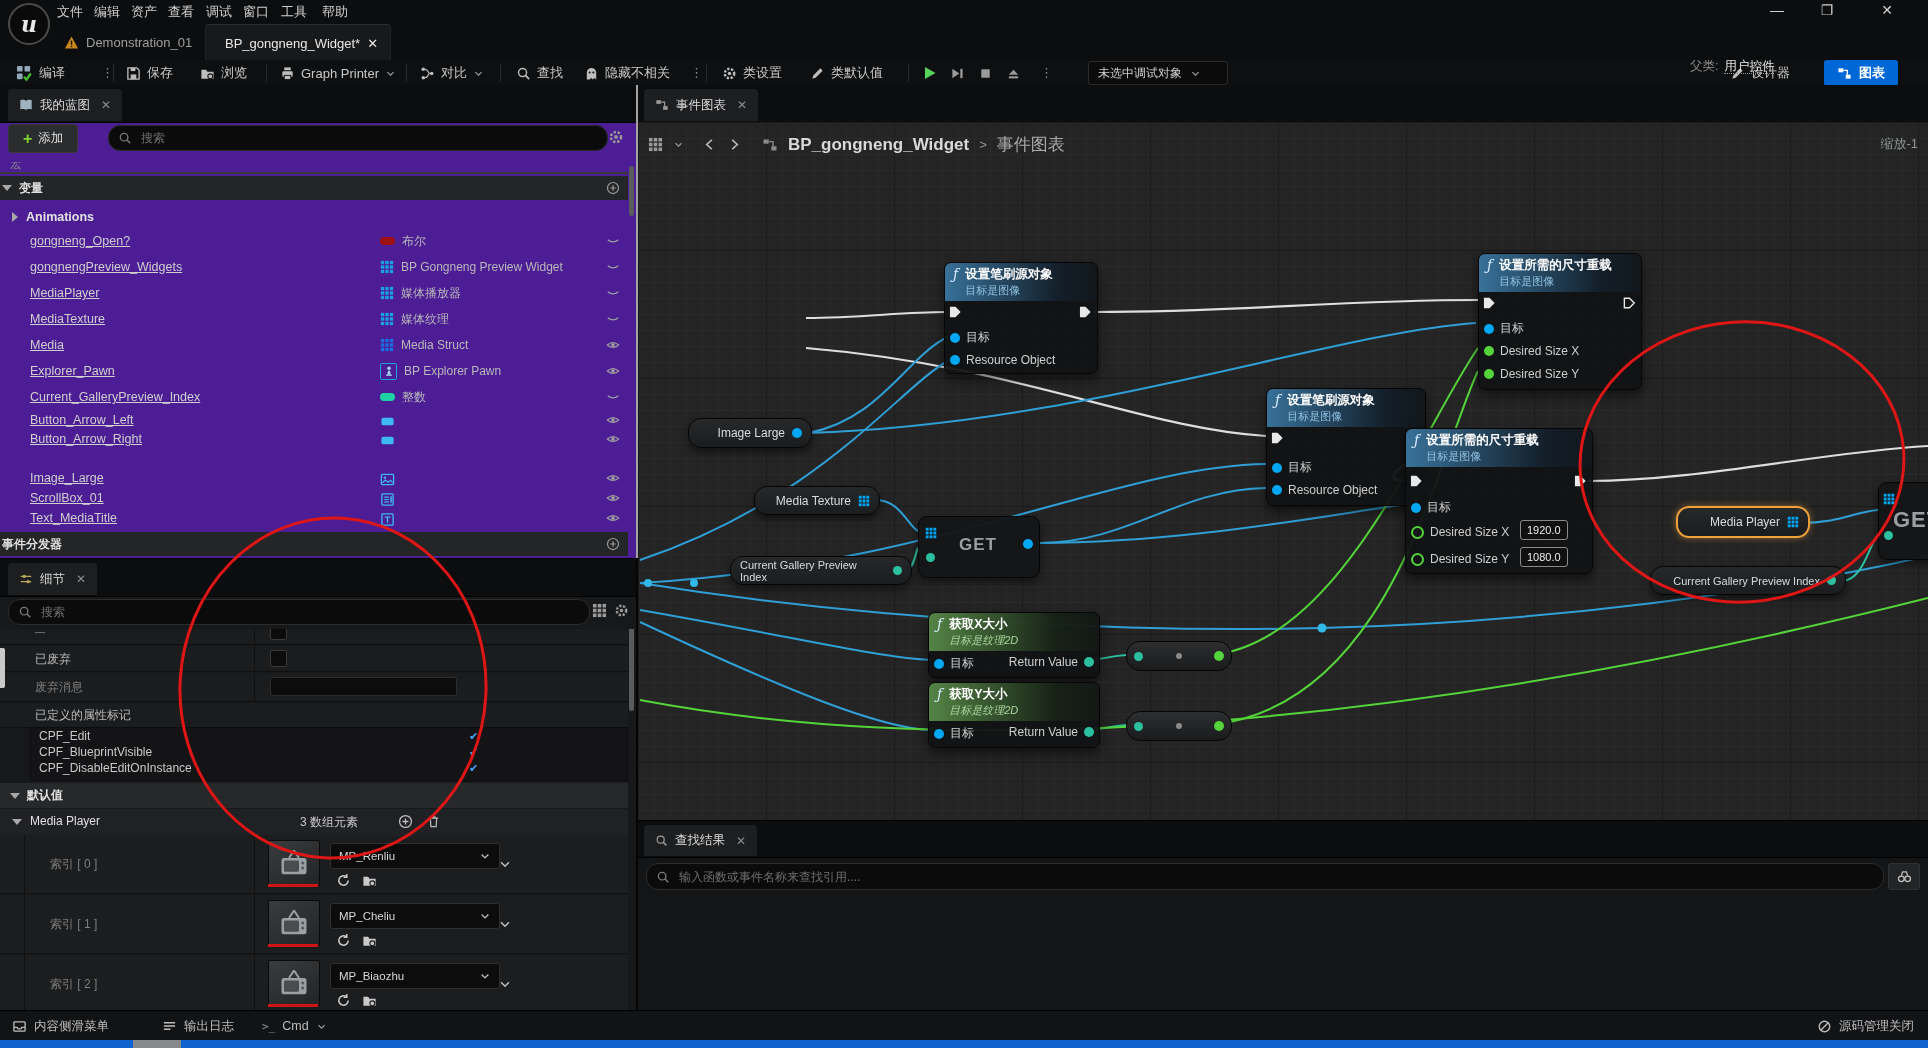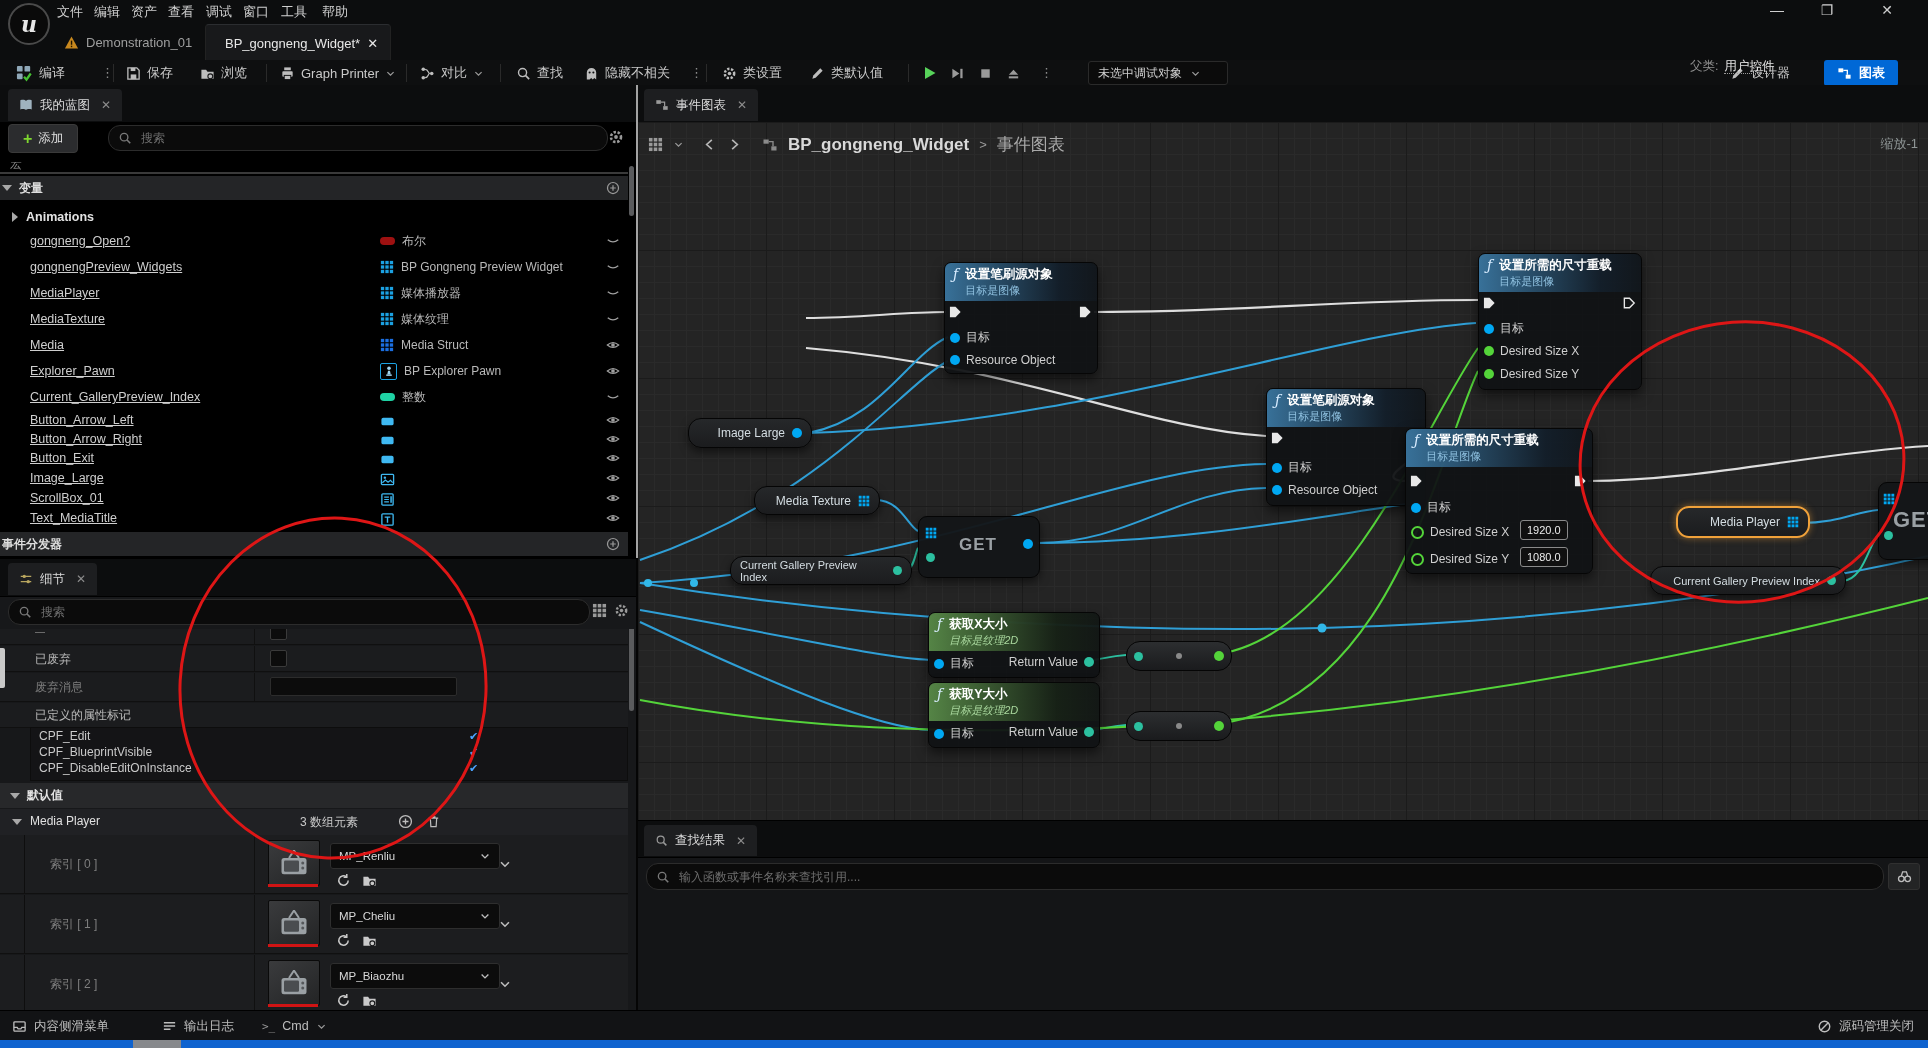--- a/index.html
+++ b/index.html
@@ -29,21 +29,21 @@
   .tabstrip{position:absolute;background:#0c0d0e;border-bottom:1px solid #000;}
   .ptab{position:absolute;top:4px;height:32px;background:#1d1e20;border-radius:4px 4px 0 0;display:flex;
         align-items:center;gap:7px;padding:0 11px;color:#dcdcdc;font-size:12.5px;}
   .ptab .x{color:#8d8d8d;font-size:12px;margin-left:4px;}
   .searchpill{position:absolute;background:#0b0b0b;border:1px solid #2c2c2c;border-radius:12px;display:flex;
               align-items:center;gap:7px;padding:0 9px;color:#7a7a7a;}
   .searchpill input{background:transparent;border:0;outline:0;color:#cfcfcf;font-size:12px;flex:1;
                     font-family:"Liberation Sans",sans-serif;}
   .searchpill input::placeholder{color:#6e6e6e;}
   
-  .mybp{left:0;top:85px;width:636px;height:473px;background:#000000;border-right:8px solid #a3a3a3;}
+  .mybp{left:0;top:85px;width:636px;height:473px;background:#4c1d95;border-right:8px solid #a3a3a3;}
   .addbtn{position:absolute;left:8px;top:39px;height:27px;background:#2b2c2e;border:1px solid #3a3a3a;border-radius:4px;
           display:flex;align-items:center;gap:6px;padding:0 14px;color:#e0e0e0;font-size:12.5px;}
   .addbtn .pl{color:#7fd82f;font-size:16px;font-weight:bold;line-height:1;}
   .seclabel{position:absolute;left:0;right:8px;height:24px;background:#242527;display:flex;align-items:center;
             padding-left:2px;color:#dedede;font-size:12px;font-weight:bold;}
   .seclabel .plus{margin-left:auto;margin-right:8px;color:#9a9a9a;}
   .vrow{position:absolute;left:0;right:10px;height:24px;display:flex;align-items:center;}
   .vname{position:absolute;left:30px;color:#cfcfcf;font-size:12.5px;text-decoration:underline;}
   .vtype{position:absolute;left:380px;display:flex;align-items:center;gap:7px;color:#b9b9b9;font-size:12px;}
   .veye{position:absolute;left:606px;top:5px;color:#9f9f9f;}
@@ -570,29 +570,20 @@
       </div>
       <div class="vrow" style="top:267px;height:20px">
         <span class="vname">Button_Arrow_Right</span>
         <svg class="ic wic" width="15" height="15" color="#3fb9f2">
             <use href="#i-btnw"></use>
           </svg>
         <svg class="ic veye" style="top:3px" width="14" height="14">
             <use href="#i-eye"></use>
           </svg>
       </div>
-      <div class="vrow" style="top:286px;height:20px">
-        <span class="vname">Button_Exit</span>
-        <svg class="ic wic" width="15" height="15" color="#3fb9f2">
-            <use href="#i-btnw"></use>
-          </svg>
-        <svg class="ic veye" style="top:3px" width="14" height="14">
-            <use href="#i-eye"></use>
-          </svg>
-      </div>
       <div class="vrow" style="top:306px;height:20px">
         <span class="vname">Image_Large</span>
         <svg class="ic wic" width="15" height="15" color="#3fb9f2">
             <use href="#i-image"></use>
           </svg>
         <svg class="ic veye" style="top:3px" width="14" height="14">
             <use href="#i-eye"></use>
           </svg>
       </div>
       <div class="vrow" style="top:326px;height:20px">

